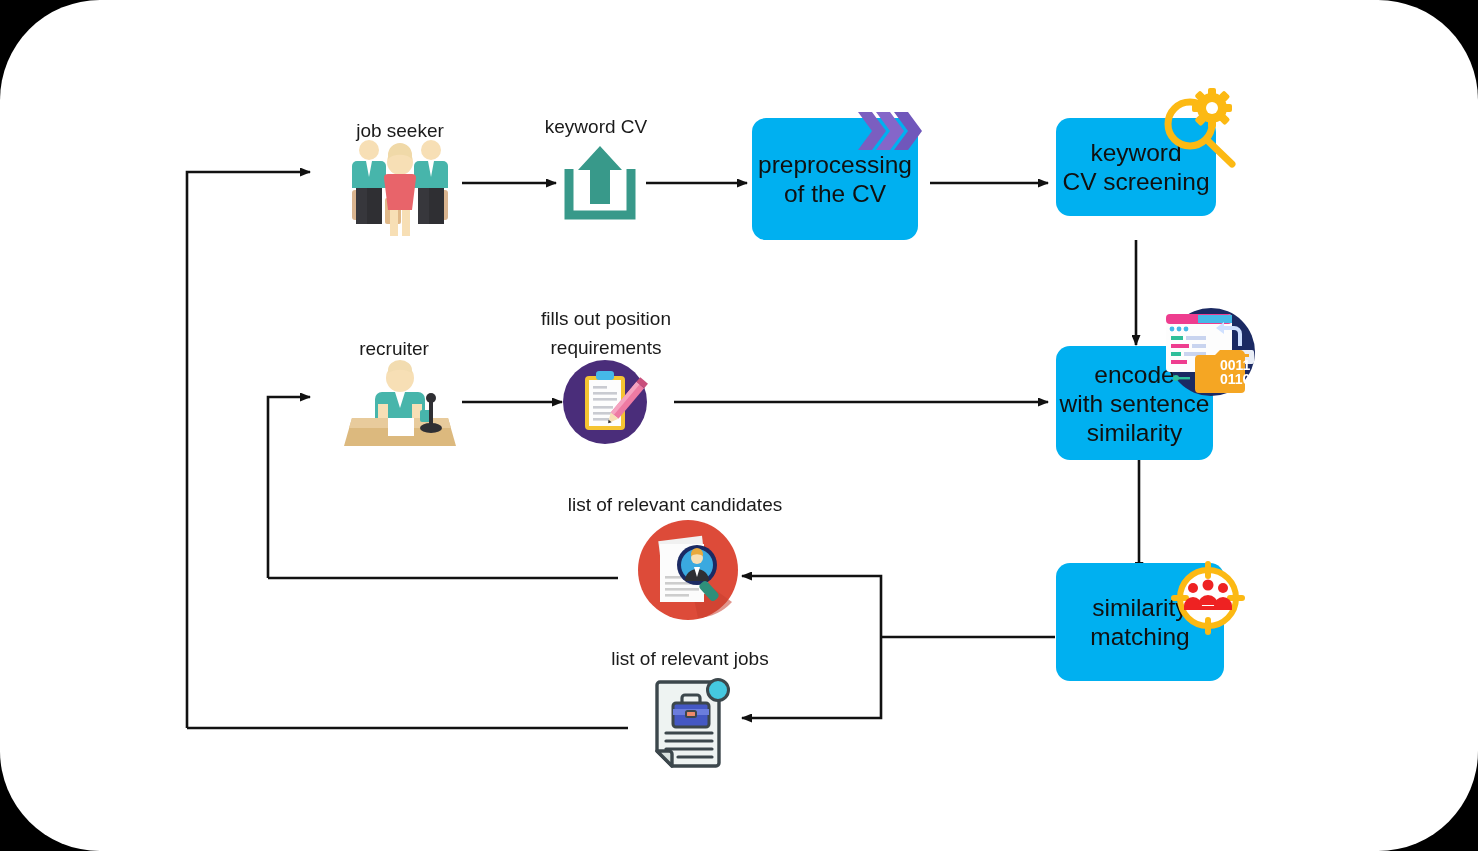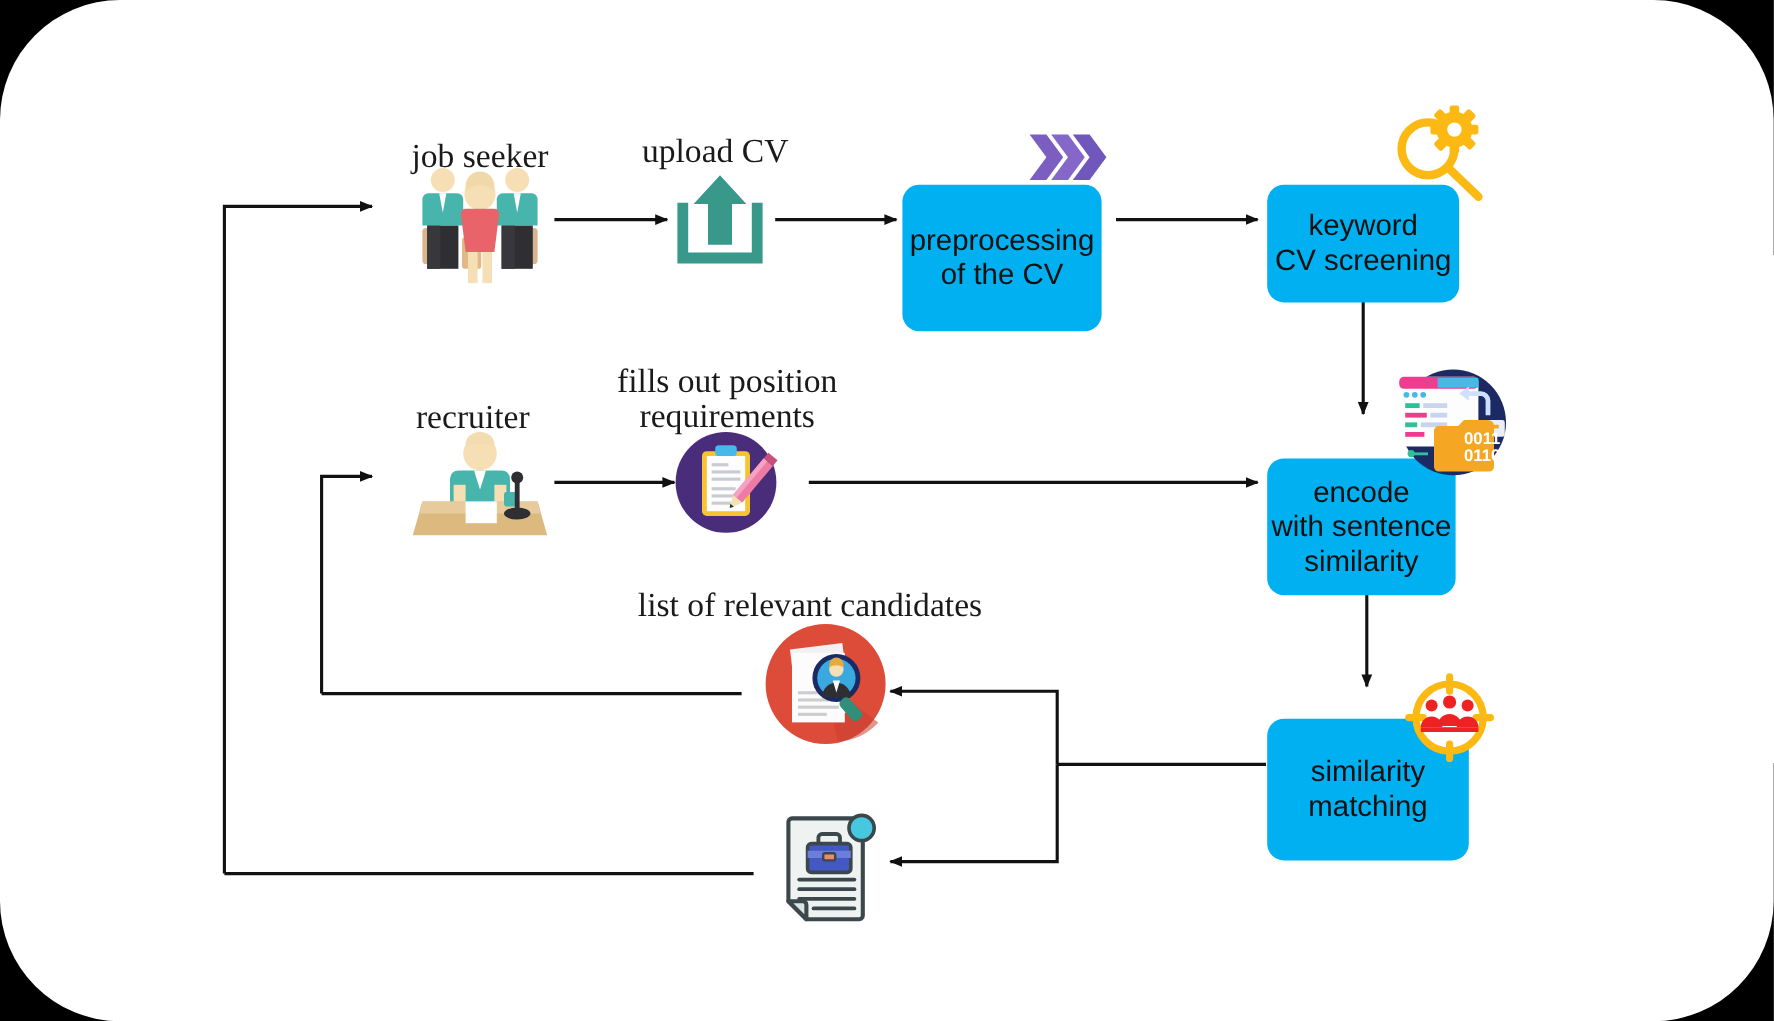--- a/index.html
+++ b/index.html
@@ -1,19 +1,19 @@
 <!DOCTYPE html>
 <html><head>
 <meta charset="utf-8">
 <style>
   html,body{margin:0;padding:0;background:#000;}
   body{width:1478px;height:851px;overflow:hidden;font-family:"Liberation Sans",sans-serif;}
   #card{position:absolute;left:0;top:0;width:1478px;height:851px;background:#fff;border-radius:100px;overflow:hidden;}
-  .lbl{position:absolute;color:#1a1a1a;font-size:28px;line-height:29px;text-align:center;white-space:pre;font-family:Liberation Serif, serif;}
-  .pbox{position:absolute;background:#00b0f0;border-radius:14px;display:flex;align-items:center;justify-content:center;text-align:center;color:#101010;font-size:24.5px;line-height:29px;white-space:pre;font-family:"Liberation Sans",sans-serif;z-index:4;margin-top:36px;}
+  .lbl{position:absolute;color:#1a1a1a;font-size:19px;line-height:29px;text-align:center;white-space:pre;font-family:Liberation Sans, sans-serif;}
+  .pbox{position:absolute;background:#00b0f0;border-radius:14px;display:flex;align-items:center;justify-content:center;text-align:center;color:#101010;font-size:24.5px;line-height:29px;white-space:pre;font-family:"Liberation Sans",sans-serif;z-index:4;}
   .ico{position:absolute;z-index:6;}
   svg{display:block;overflow:visible;}
   #wires{position:absolute;left:0;top:0;width:1478px;height:851px;z-index:2;}
 </style>
 </head>
 <body>
 
 <div id="card">
 
   <svg id="wires" viewBox="0 0 1478 851">
@@ -36,25 +36,26 @@
       <path d="M187,728 L187,172 L310,172"></path>
     </g>
     <g stroke="#111" stroke-width="2.6" fill="none">
       <path d="M1055,637 L881,637"></path>
       <path d="M618,578 L268,578"></path>
       <path d="M628,728 L187,728"></path>
     </g>
   </svg>
 
   <div class="lbl" style="left:300px;top:116px;width:200px;">job seeker</div>
-  <div class="lbl" style="left:501px;top:112px;width:190px;">upload CV</div>
+  <div class="lbl" style="left:501px;top:112px;width:190px;">keyword CV</div>
   <div class="lbl" style="left:486px;top:304px;width:240px;">fills out position
 requirements</div>
   <div class="lbl" style="left:296px;top:334px;width:196px;">recruiter</div>
   <div class="lbl" style="left:495px;top:490px;width:360px;">list of relevant candidates</div>
+  <div class="lbl" style="left:530px;top:644px;width:320px;">list of relevant jobs</div>
 
   <div class="pbox" style="left:752px;top:118px;width:166px;height:122px;">preprocessing
 of the CV</div>
   <div class="pbox" style="left:1056px;top:118px;width:160px;height:98px;">keyword
 CV screening</div>
   <div class="pbox" style="left:1056px;top:346px;width:157px;height:114px;">encode
 with sentence
 similarity</div>
   <div class="pbox" style="left:1056px;top:563px;width:168px;height:118px;">similarity
 matching</div>

